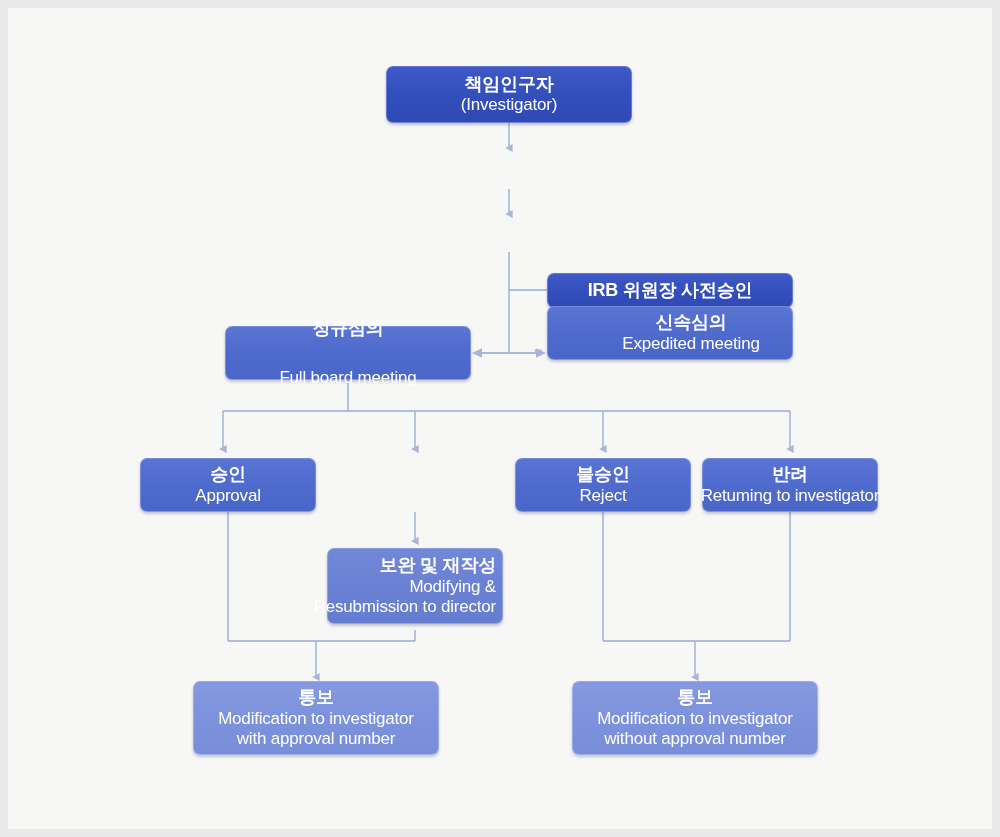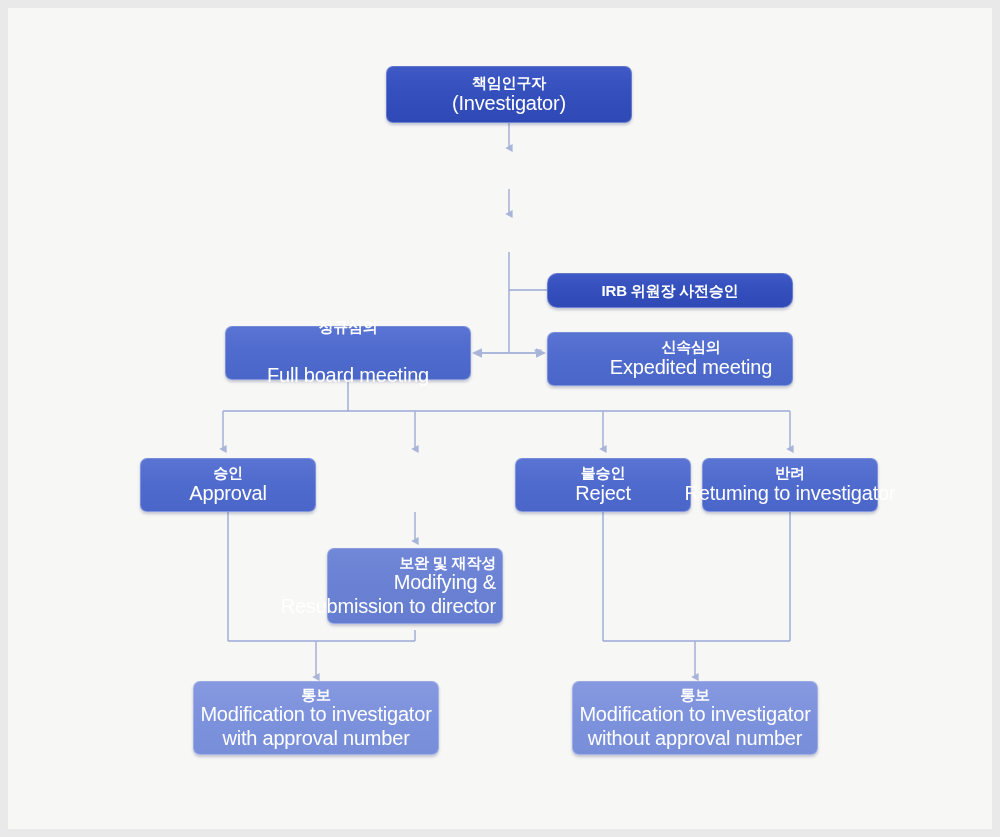--- a/index.html
+++ b/index.html
@@ -38,26 +38,26 @@
     justify-content: center;
     color: #ffffff;
     text-align: center;
     line-height: 1.18;
     letter-spacing: -0.2px;
     box-shadow: 0 2px 3px rgba(60,70,110,0.28);
     border: 1px solid rgba(255,255,255,0.25);
     padding: 2px 6px;
   }
   .node .ko {
-    font-size: 15px;
+    font-size: 18px;
     font-weight: bold;
     white-space: nowrap;
   }
   .node .en {
-    font-size: 20px;
+    font-size: 17px;
     font-weight: normal;
     white-space: nowrap;
   }
 
   .tone-dark {
     background: linear-gradient(180deg,#3f59c6 0%,#3450bd 45%,#2f49b5 100%);
   }
   .tone-mid {
     background: linear-gradient(180deg,#5a74d3 0%,#4f6bcd 45%,#4a66c9 100%);
   }
@@ -129,30 +129,30 @@
     </g>
   </svg>
 
   <div class="node tone-dark" style="left:386px; top:66px; width:246px; height:57px;">
     <span class="ko">책임인구자</span>
     <span class="en">(Investigator)</span>
   </div>
 
 
 
-  <div class="node tone-dark" style="left:547px; top:273px; width:246px; height:35px;border-radius:10px;">
+  <div class="node tone-dark" style="left:547px; top:273px; width:246px; height:35px;">
     <span class="ko">IRB 위원장 사전승인</span>
   </div>
 
   <div class="node tone-mid" style="left:225px; top:326px; width:246px; height:54px;gap:28px;">
     <span class="ko">정규심의</span>
     <span class="en">Full board meeting</span>
   </div>
 
-  <div class="node tone-mid" style="left:547px; top:332px; width:246px; height:54px;padding-left:48px;">
+  <div class="node tone-mid" style="left:547px; top:306px; width:246px; height:54px;padding-left:48px;">
     <span class="ko">신속심의</span>
     <span class="en">Expedited meeting</span>
   </div>
 
   <div class="node tone-mid" style="left:140px; top:458px; width:176px; height:54px;">
     <span class="ko">승인</span>
     <span class="en">Approval</span>
   </div>
 
 

